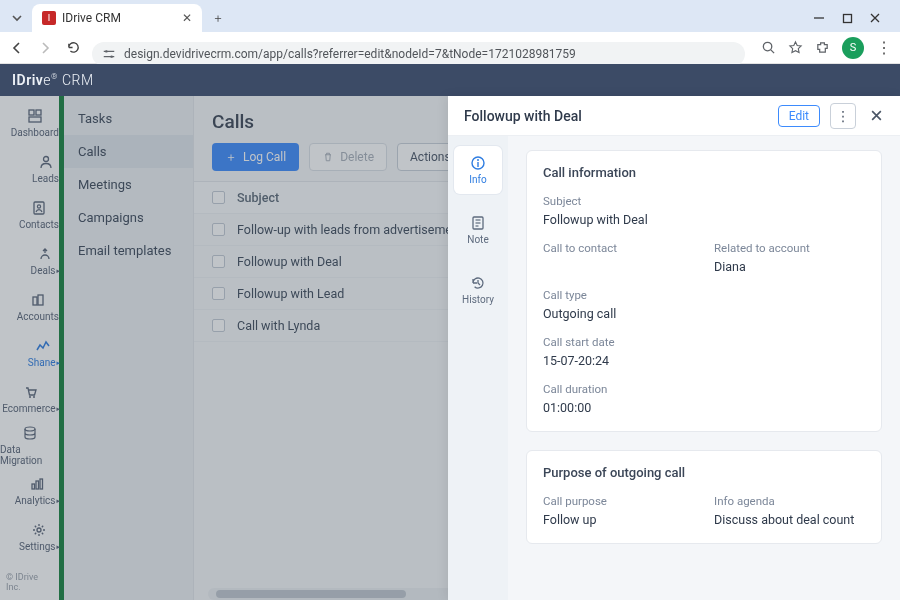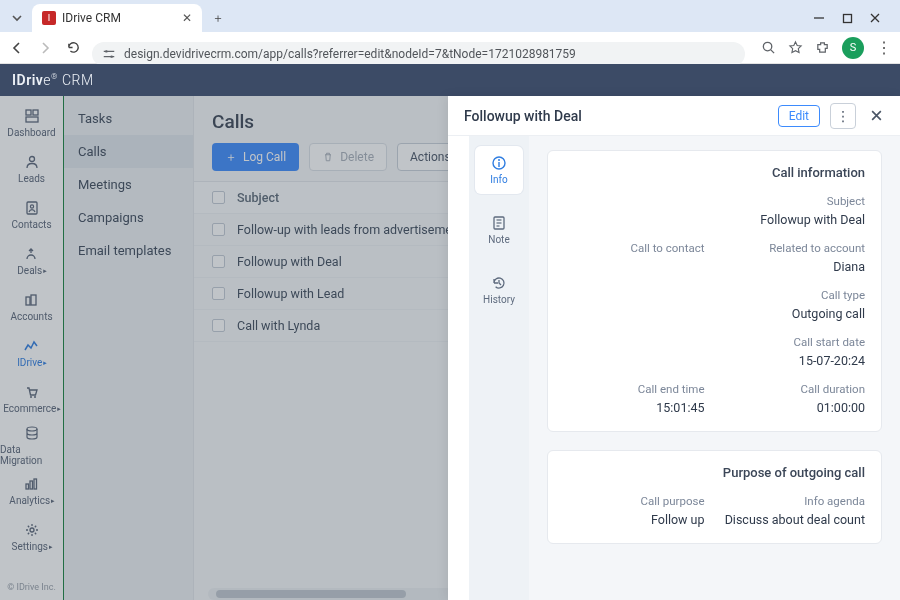--- a/index.html
+++ b/index.html
@@ -28,21 +28,21 @@
   
   .app { position:absolute; top:64px; left:0; right:0; bottom:0; display:flex; flex-direction:column; }
   .overlay-dim { position:absolute; inset:0; background:rgba(60,70,85,0.32); pointer-events:none; }
 
   .app-header { height:32px; background:#3c4b66; display:flex; align-items:center; padding:0 12px; color:#eef2f7; font-size:14px;}
   .brand { font-weight:300; letter-spacing:.5px;}
   .brand b { font-weight:600; }
 
   .app-body { flex:1; display:flex; background:#f6f8fa; position:relative; min-height:0; }
 
-  .left-rail { width:64px; background:#fff; border-right:1px solid #15803d; display:flex; flex-direction:column; align-items:center; padding-top:4px; position:relative;}
+  .left-rail { width:64px; background:#fff; border-right:5px solid #15803d; display:flex; flex-direction:column; align-items:flex-end; padding-top:4px; position:relative;}
   .rail-item { display:flex; flex-direction:column; align-items:center; justify-content:center; gap:3px; height:46px; color:#5a6578; font-size:10px; cursor:pointer; position:relative;}
   .rail-item.active { color:#2f7de1; }
   .rail-item .caret { font-size:7px; position:relative; top:-1px; left:1px; }
   .rail-icon { font-size:14px; }
   .rail-footer { margin-top:auto; padding:8px 6px; color:#9aa1ab; font-size:9px;}
 
   .subnav { width:130px; background:#eef1f4; border-right:1px solid #e3e6ea; padding:6px 0;}
   .subnav-item { padding:9px 14px; font-size:13px; color:#3e4a5b; cursor:pointer;}
   .subnav-item.active { background:#e1e6ec; }
 
@@ -65,28 +65,28 @@
 
   
   .panel { position:absolute; top:0; right:0; bottom:0; width:452px; background:#fff; display:flex; flex-direction:column; box-shadow:-2px 0 10px rgba(0,0,0,.08);}
   .panel-titlebar { height:40px; border-bottom:1px solid #eceff3; display:flex; align-items:center; padding:0 14px 0 16px; gap:10px;}
   .panel-title { font-size:14px; color:#2f3a4b; font-weight:500;}
   .panel-actions { margin-left:auto; display:flex; align-items:center; gap:10px;}
   .edit-btn { border:1px solid #3d8bfd; color:#3d8bfd; border-radius:4px; padding:3px 10px; font-size:12px; cursor:pointer;}
   .square-btn { width:26px; height:26px; border:1px solid #c9d0d9; border-radius:4px; display:flex; align-items:center; justify-content:center; font-size:14px; color:#4a5566; cursor:pointer;}
   .close-x { width:20px; height:20px; display:flex; align-items:center; justify-content:center; color:#4a5566; cursor:pointer; font-size:14px;}
 
-  .panel-body { flex:1; display:flex; min-height:0;padding-left:21px;}
+  .panel-body { flex:1; display:flex; min-height:0;}
 
   .panel-tabs { width:60px; background:#eef2f6; display:flex; flex-direction:column; align-items:center; padding:10px 6px; gap:12px;}
   .ptab { width:48px; height:48px; display:flex; flex-direction:column; align-items:center; justify-content:center; gap:3px; color:#5e6b7e; font-size:10px; border-radius:6px; cursor:pointer;}
   .ptab.active { background:#fff; color:#2f7de1; box-shadow:0 0 0 1px #e3e8ef;}
   .ptab-icon { width:16px; height:16px; }
 
-  .panel-content { flex:1; background:#f4f6f9; padding:14px 18px; overflow:auto; display:flex; flex-direction:column; gap:18px;text-align:right;}
+  .panel-content { flex:1; background:#f4f6f9; padding:14px 18px; overflow:auto; display:flex; flex-direction:column; gap:18px;}
   .card { background:#fff; border:1px solid #e6e9ee; border-radius:6px; padding:14px 16px 16px;}
   .card h3 { font-size:13px; font-weight:500; color:#3b4657; margin-bottom:14px;}
   .field-row { display:flex; gap:20px; margin-bottom:14px;}
   .field-row:last-child { margin-bottom:0; }
   .field { flex:1; min-width:0;}
   .field.full { flex: 0 0 100%; }
   .flabel { font-size:11.5px; color:#7c8799; margin-bottom:4px;}
   .fvalue { font-size:12.5px; color:#2f3a4b;}
 
   svg { display:block; }
@@ -232,21 +232,21 @@
             </svg>
           </span>
         <span>Accounts</span>
       </div>
       <div class="rail-item active">
         <span class="rail-icon">
             <svg width="16" height="16" viewBox="0 0 16 16">
               <path d="M2 12l3-5 3 3 3-6 3 4" fill="none" stroke="currentColor" stroke-width="1.5"></path>
             </svg>
           </span>
-        <span><span>IDrive</span><span class="caret">▸</span></span>
+        <span><span>Shane</span><span class="caret">▸</span></span>
       </div>
       <div class="rail-item">
         <span class="rail-icon">
             <svg width="16" height="16" viewBox="0 0 16 16">
               <path d="M3 4h2l1.5 7h5L13 6H6" fill="none" stroke="currentColor" stroke-width="1.3"></path>
               <circle cx="7" cy="13" r="1" fill="currentColor"></circle>
               <circle cx="11" cy="13" r="1" fill="currentColor"></circle>
             </svg>
           </span>
         <span><span>Ecommerce</span><span class="caret">▸</span></span>
@@ -410,24 +410,20 @@
               </div>
             </div>
             <div class="field-row">
               <div class="field">
                 <div class="flabel">Call start date</div>
                 <div class="fvalue">15-07-20:24</div>
               </div>
             </div>
             <div class="field-row">
               <div class="field">
-                <div class="flabel">Call end time</div>
-                <div class="fvalue">15:01:45</div>
-              </div>
-              <div class="field">
                 <div class="flabel">Call duration</div>
                 <div class="fvalue">01:00:00</div>
               </div>
             </div>
           </div>
 
           <div class="card">
             <h3>Purpose of outgoing call</h3>
             <div class="field-row">
               <div class="field">

